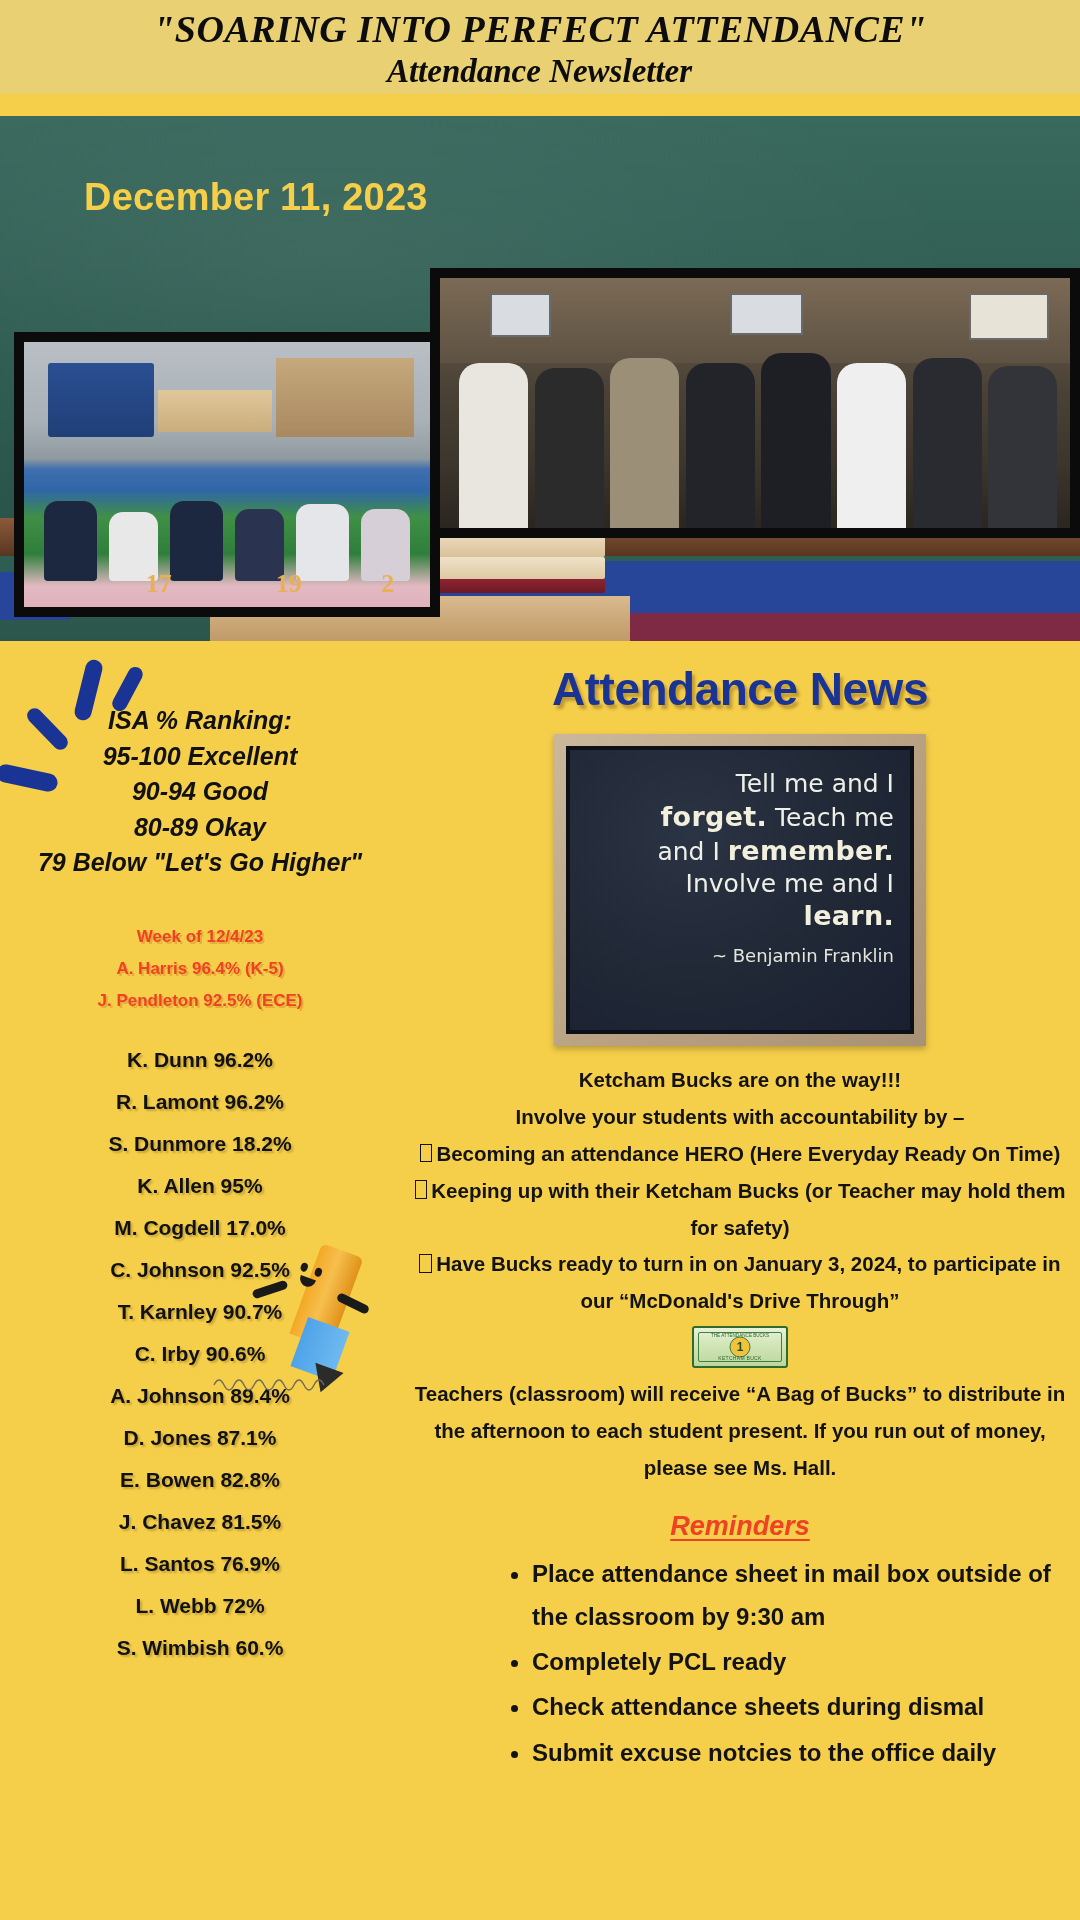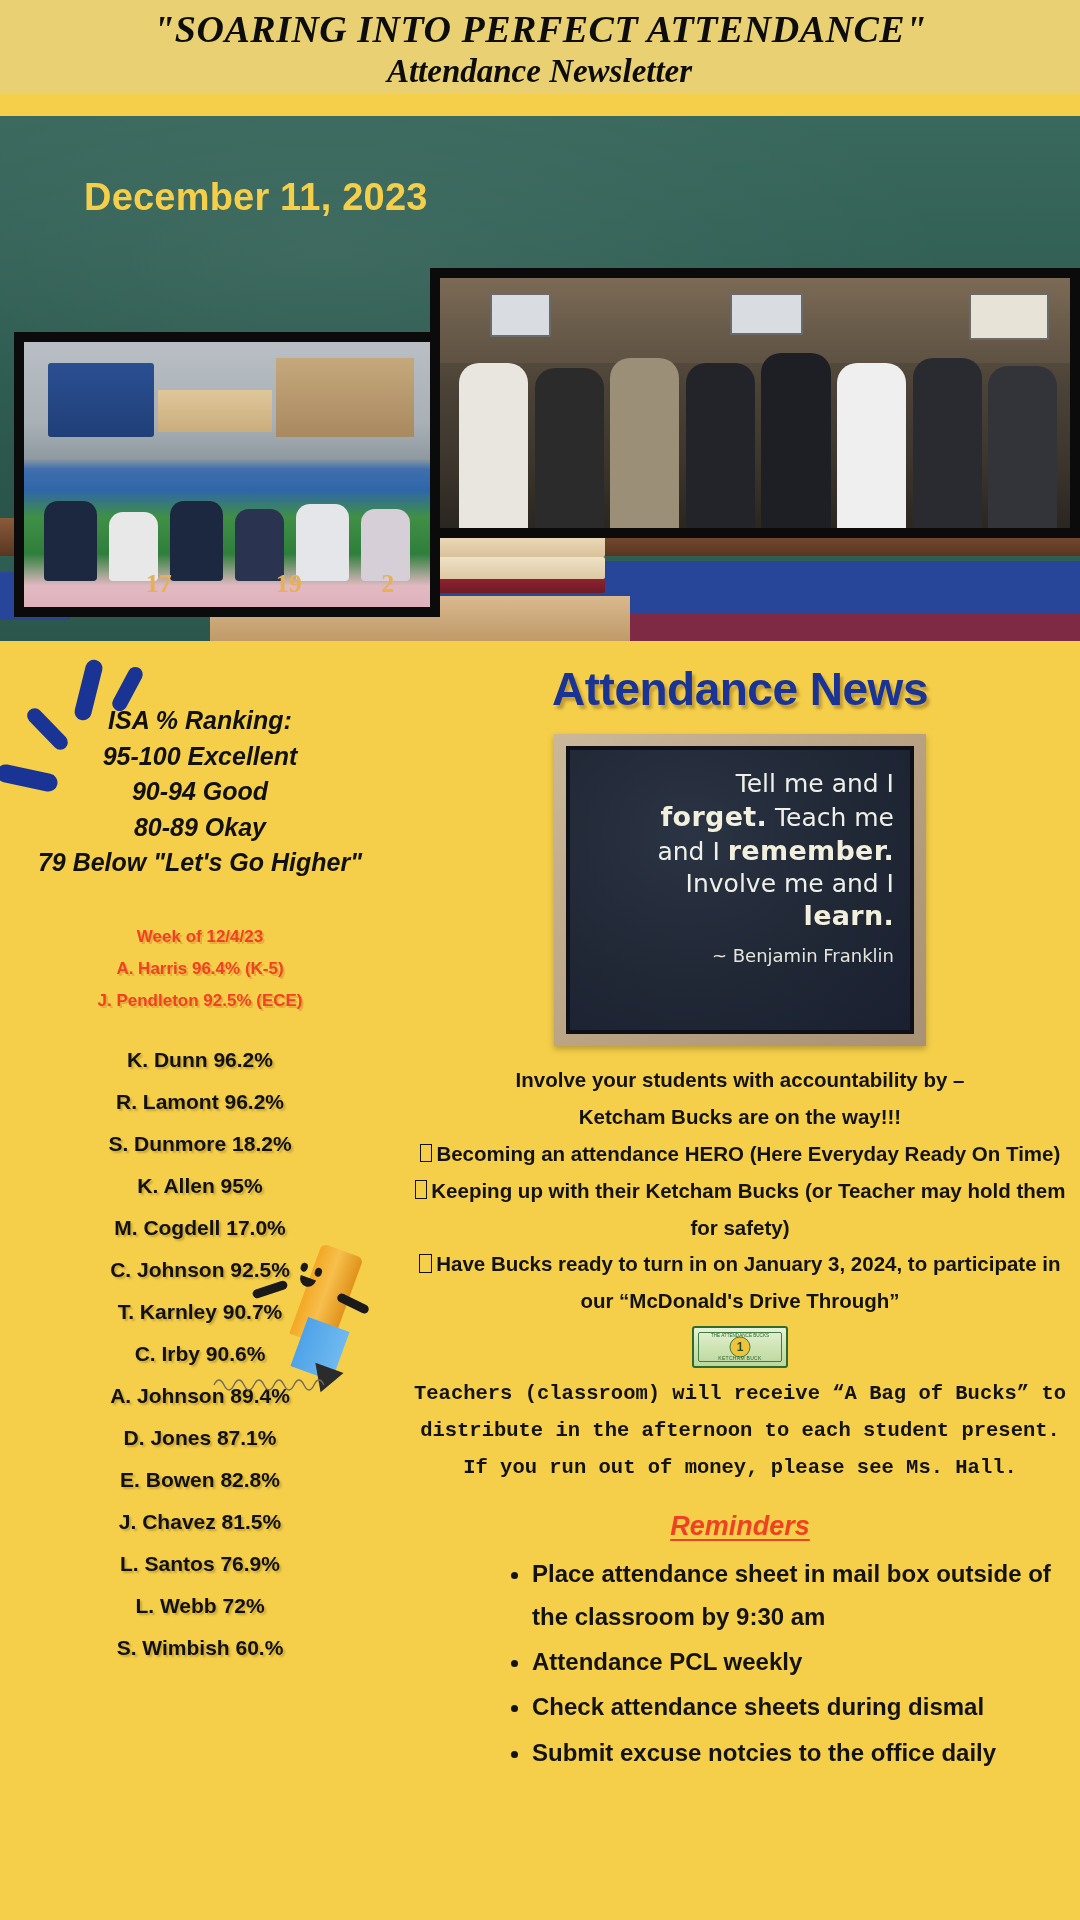--- a/index.html
+++ b/index.html
@@ -402,21 +402,21 @@
     font-size: 4.6px; color: #2c5f2c;
   }
 
   .teachers-para {
     margin-top: 8px;
     font-size: 20.5px;
     font-weight: bold;
     color: #131313;
     line-height: 1.80;
   }
-  .teachers-para p { margin: 0; font-family: Liberation Mono, monospace; }
+  .teachers-para p { margin: 0; }
 
   .reminders-title {
     margin-top: 24px;
     font-size: 27px;
     font-weight: bold;
     font-style: italic;
     color: #ef4123;
     text-decoration: underline;
     text-underline-offset: 4px;
   }
@@ -570,22 +570,22 @@
           </div>
           <div class="cq4">Involve me and I</div>
           <div class="cq4">
             <span class="cq-b">learn.</span>
           </div>
           <div class="cq-author">~ Benjamin Franklin</div>
         </div>
       </div>
 
       <div class="news-body">
+        <p>Ketcham Bucks are on the way!!!</p>
         <p>Involve your students with accountability by –</p>
-        <p>Ketcham Bucks are on the way!!!</p>
         <p>
           <span class="tofu"></span><span>Becoming an attendance HERO (Here Everyday Ready On Time)</span>
         </p>
         <p>
           <span class="tofu"></span><span>Keeping up with their Ketcham Bucks (or Teacher may hold them for safety)</span>
         </p>
         <p>
           <span class="tofu"></span><span>Have Bucks ready to turn in on January 3, 2024, to participate in our “McDonald's Drive Through”</span>
         </p>
       </div>
@@ -597,19 +597,19 @@
         <div class="bill-label">KETCHAM BUCK</div>
       </div>
 
       <div class="teachers-para">
         <p>Teachers (classroom) will receive “A Bag of Bucks” to distribute in the afternoon to each student present. If you run out of money, please see Ms. Hall.</p>
       </div>
 
       <div class="reminders-title">Reminders</div>
       <ul class="reminders">
         <li>Place attendance sheet in mail box outside of the classroom by 9:30 am</li>
-        <li>Attendance PCL weekly</li>
+        <li>Completely PCL ready</li>
         <li>Check attendance sheets during dismal</li>
         <li>Submit excuse notcies to the office daily</li>
       </ul>
     </div>
   </div>
 </div>
 
 </body></html>

